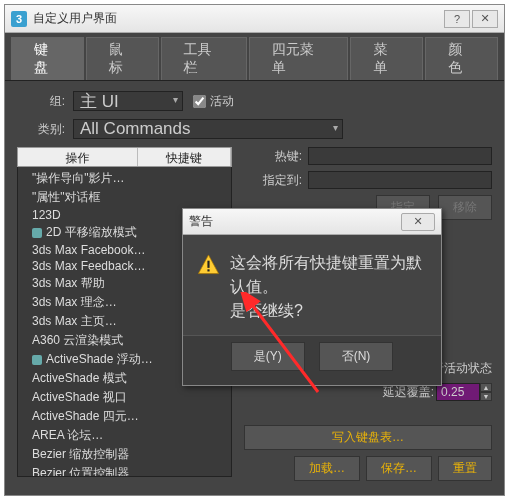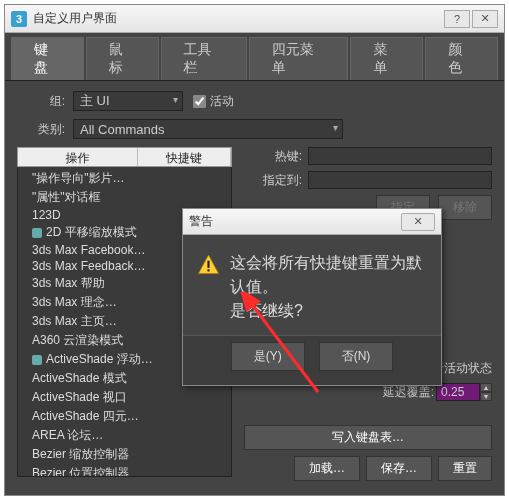--- a/index.html
+++ b/index.html
@@ -9,38 +9,38 @@
 .titlebar .tico { width: 16px; height: 16px; background: #3aa0d0; color: #fff; font-size: 11px; font-weight: bold; display: flex; align-items: center; justify-content: center; border-radius: 2px; margin-right: 6px; }
 .titlebar .ttitle { font-size: 12px; color: #333; flex: 1; }
 .titlebar .tbtns { display: flex; gap: 2px; }
 .titlebar .tbtn { width: 26px; height: 18px; background: #e8e8e8; border: 1px solid #aaa; font-size: 11px; display: flex; align-items: center; justify-content: center; color: #555; }
 .tabs { display: flex; background: #444; padding: 4px 6px 0 6px; gap: 2px; border-bottom: 1px solid #222; }
 .tab { padding: 3px 22px; font-size: 14px; color: #ccc; background: #555; border: 1px solid #666; border-bottom: none; cursor: pointer; }
 .tab.active { background: #666; color: #fff; }
 .body { padding: 10px 12px; color: #ccc; font-size: 12px; }
 .row { display: flex; align-items: center; margin-bottom: 8px; }
 .row .lbl { width: 48px; text-align: right; margin-right: 8px; color: #ccc; }
-.combo { background: #3a3a3a; border: 1px solid #222; color: #ccc; height: 20px; padding: 2px 18px 2px 6px; font-size: 13px; position: relative; display: flex; align-items: center; min-width: 110px; }
+.combo { background: #3a3a3a; border: 1px solid #222; color: #ccc; height: 20px; padding: 2px 18px 2px 6px; font-size: 17px; position: relative; display: flex; align-items: center; min-width: 110px; }
 .combo::after { content: "▾"; position: absolute; right: 4px; top: 2px; font-size: 10px; color: #aaa; }
 .chk { margin-left: 10px; display: flex; align-items: center; gap: 4px; }
 .chk input { accent-color: #888; }
 .main { display: flex; gap: 12px; }
 .listwrap { width: 215px; }
 .listhead { display: flex; background: #eee; border: 1px solid #999; height: 20px; }
 .listhead div { font-size: 12px; color: #222; padding: 2px 6px; border-right: 1px solid #bbb; }
 .lh1 { width: 120px; text-align: center; }
 .lh2 { flex: 1; text-align: center; }
 .list { background: #3a3a3a; border: 1px solid #222; border-top: none; height: 310px; overflow-y: auto; padding: 2px 0; }
 .list .item { padding: 1px 6px 1px 14px; font-size: 12px; color: #ddd; white-space: nowrap; cursor: default; display: flex; align-items: center; gap: 4px; }
 .list .item .ico { width: 10px; height: 10px; background: #6aa; display: inline-block; border-radius: 2px; }
 .right { flex: 1; }
 .rrow { display: flex; align-items: center; margin-bottom: 6px; }
 .rlbl { width: 58px; text-align: right; margin-right: 6px; color: #ccc; }
 .rinput { flex: 1; height: 18px; background: #3a3a3a; border: 1px solid #222; }
-.btn { background: #555; border: 1px solid #333; color: #ffffff; font-size: 12px; padding: 3px 14px; cursor: pointer; }
+.btn { background: #555; border: 1px solid #333; color: #eab308; font-size: 12px; padding: 3px 14px; cursor: pointer; }
 .btn:disabled { color: #777; }
 .btnrow { display: flex; gap: 8px; margin-top: 6px; justify-content: flex-end; }
 .rlower { margin-top: 140px; }
 .rlower .chk { margin: 0 0 6px 0; justify-content: flex-end; }
 .rlower .drow { display: flex; align-items: center; justify-content: flex-end; gap: 2px; margin-bottom: 24px; text-align: center; }
 .spin { display: flex; }
 .spin .sv { background: #701a75; border: 1px solid #222; width: 44px; height: 18px; color: #ccc; padding: 0 4px; font-size: 12px; display: flex; align-items: center; }
 .spin .sbtns { display: flex; flex-direction: column; }
 .spin .sb { width: 12px; height: 9px; background: #555; border: 1px solid #333; font-size: 7px; color: #ccc; display: flex; align-items: center; justify-content: center; line-height: 1; }
 .wide { width: 100%; margin-bottom: 6px; }

